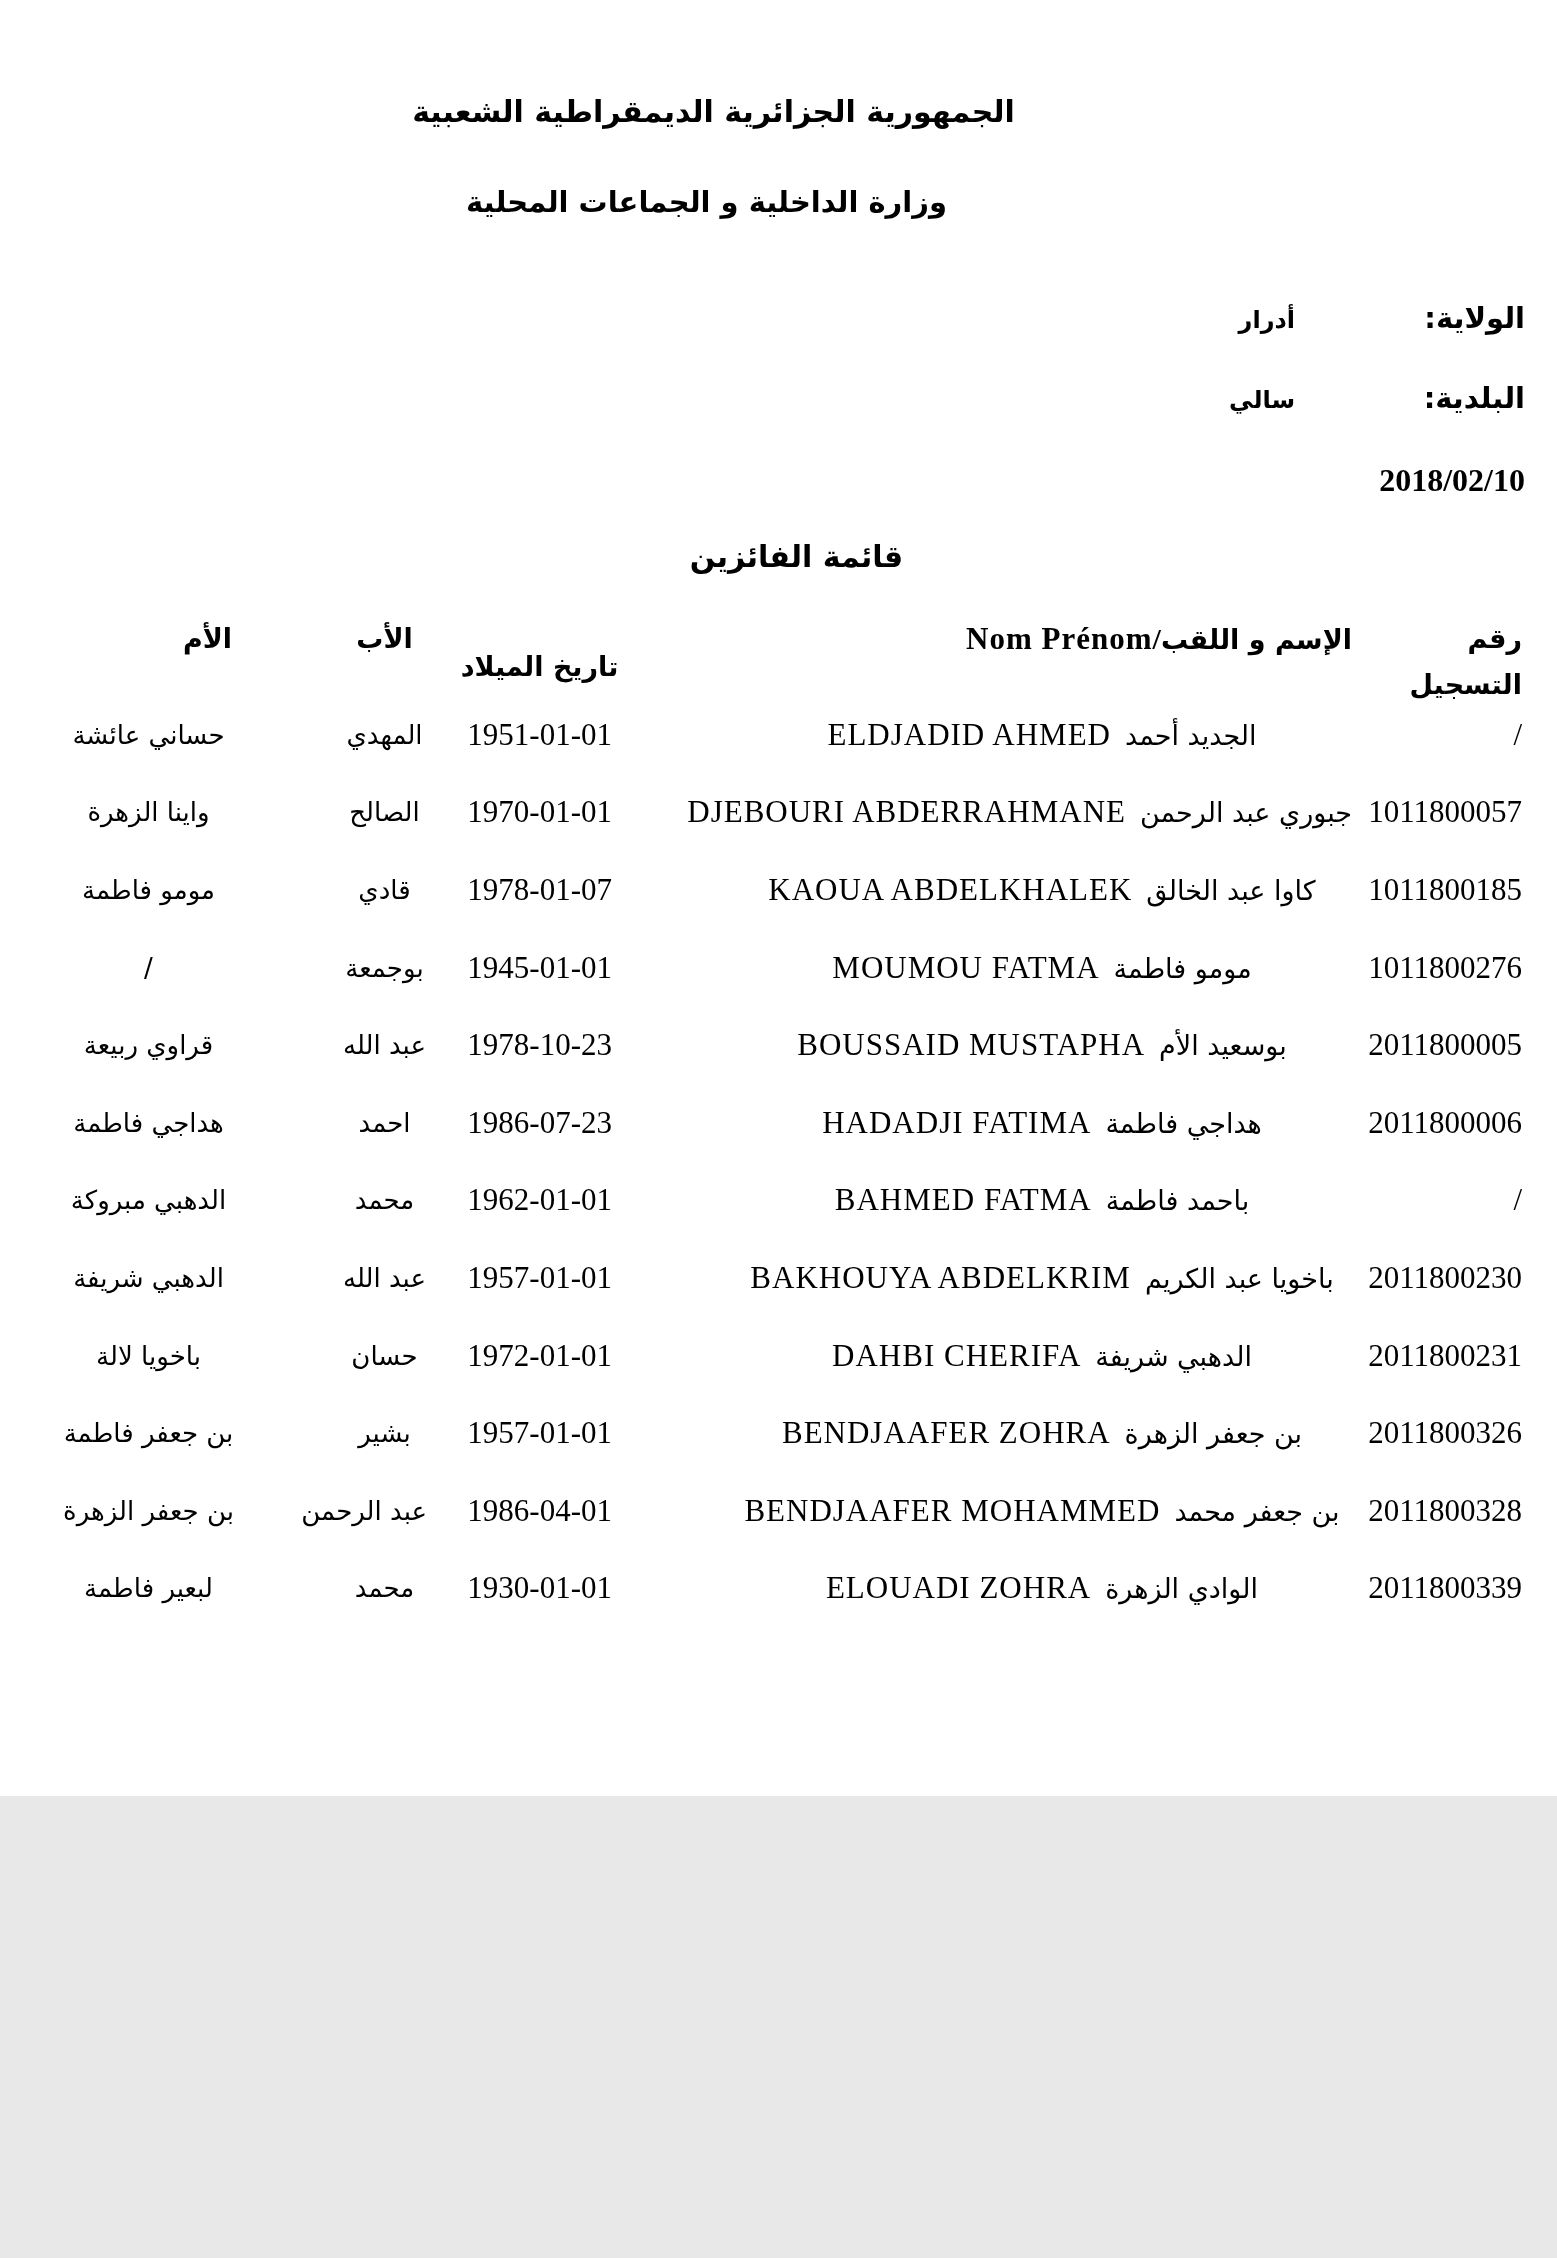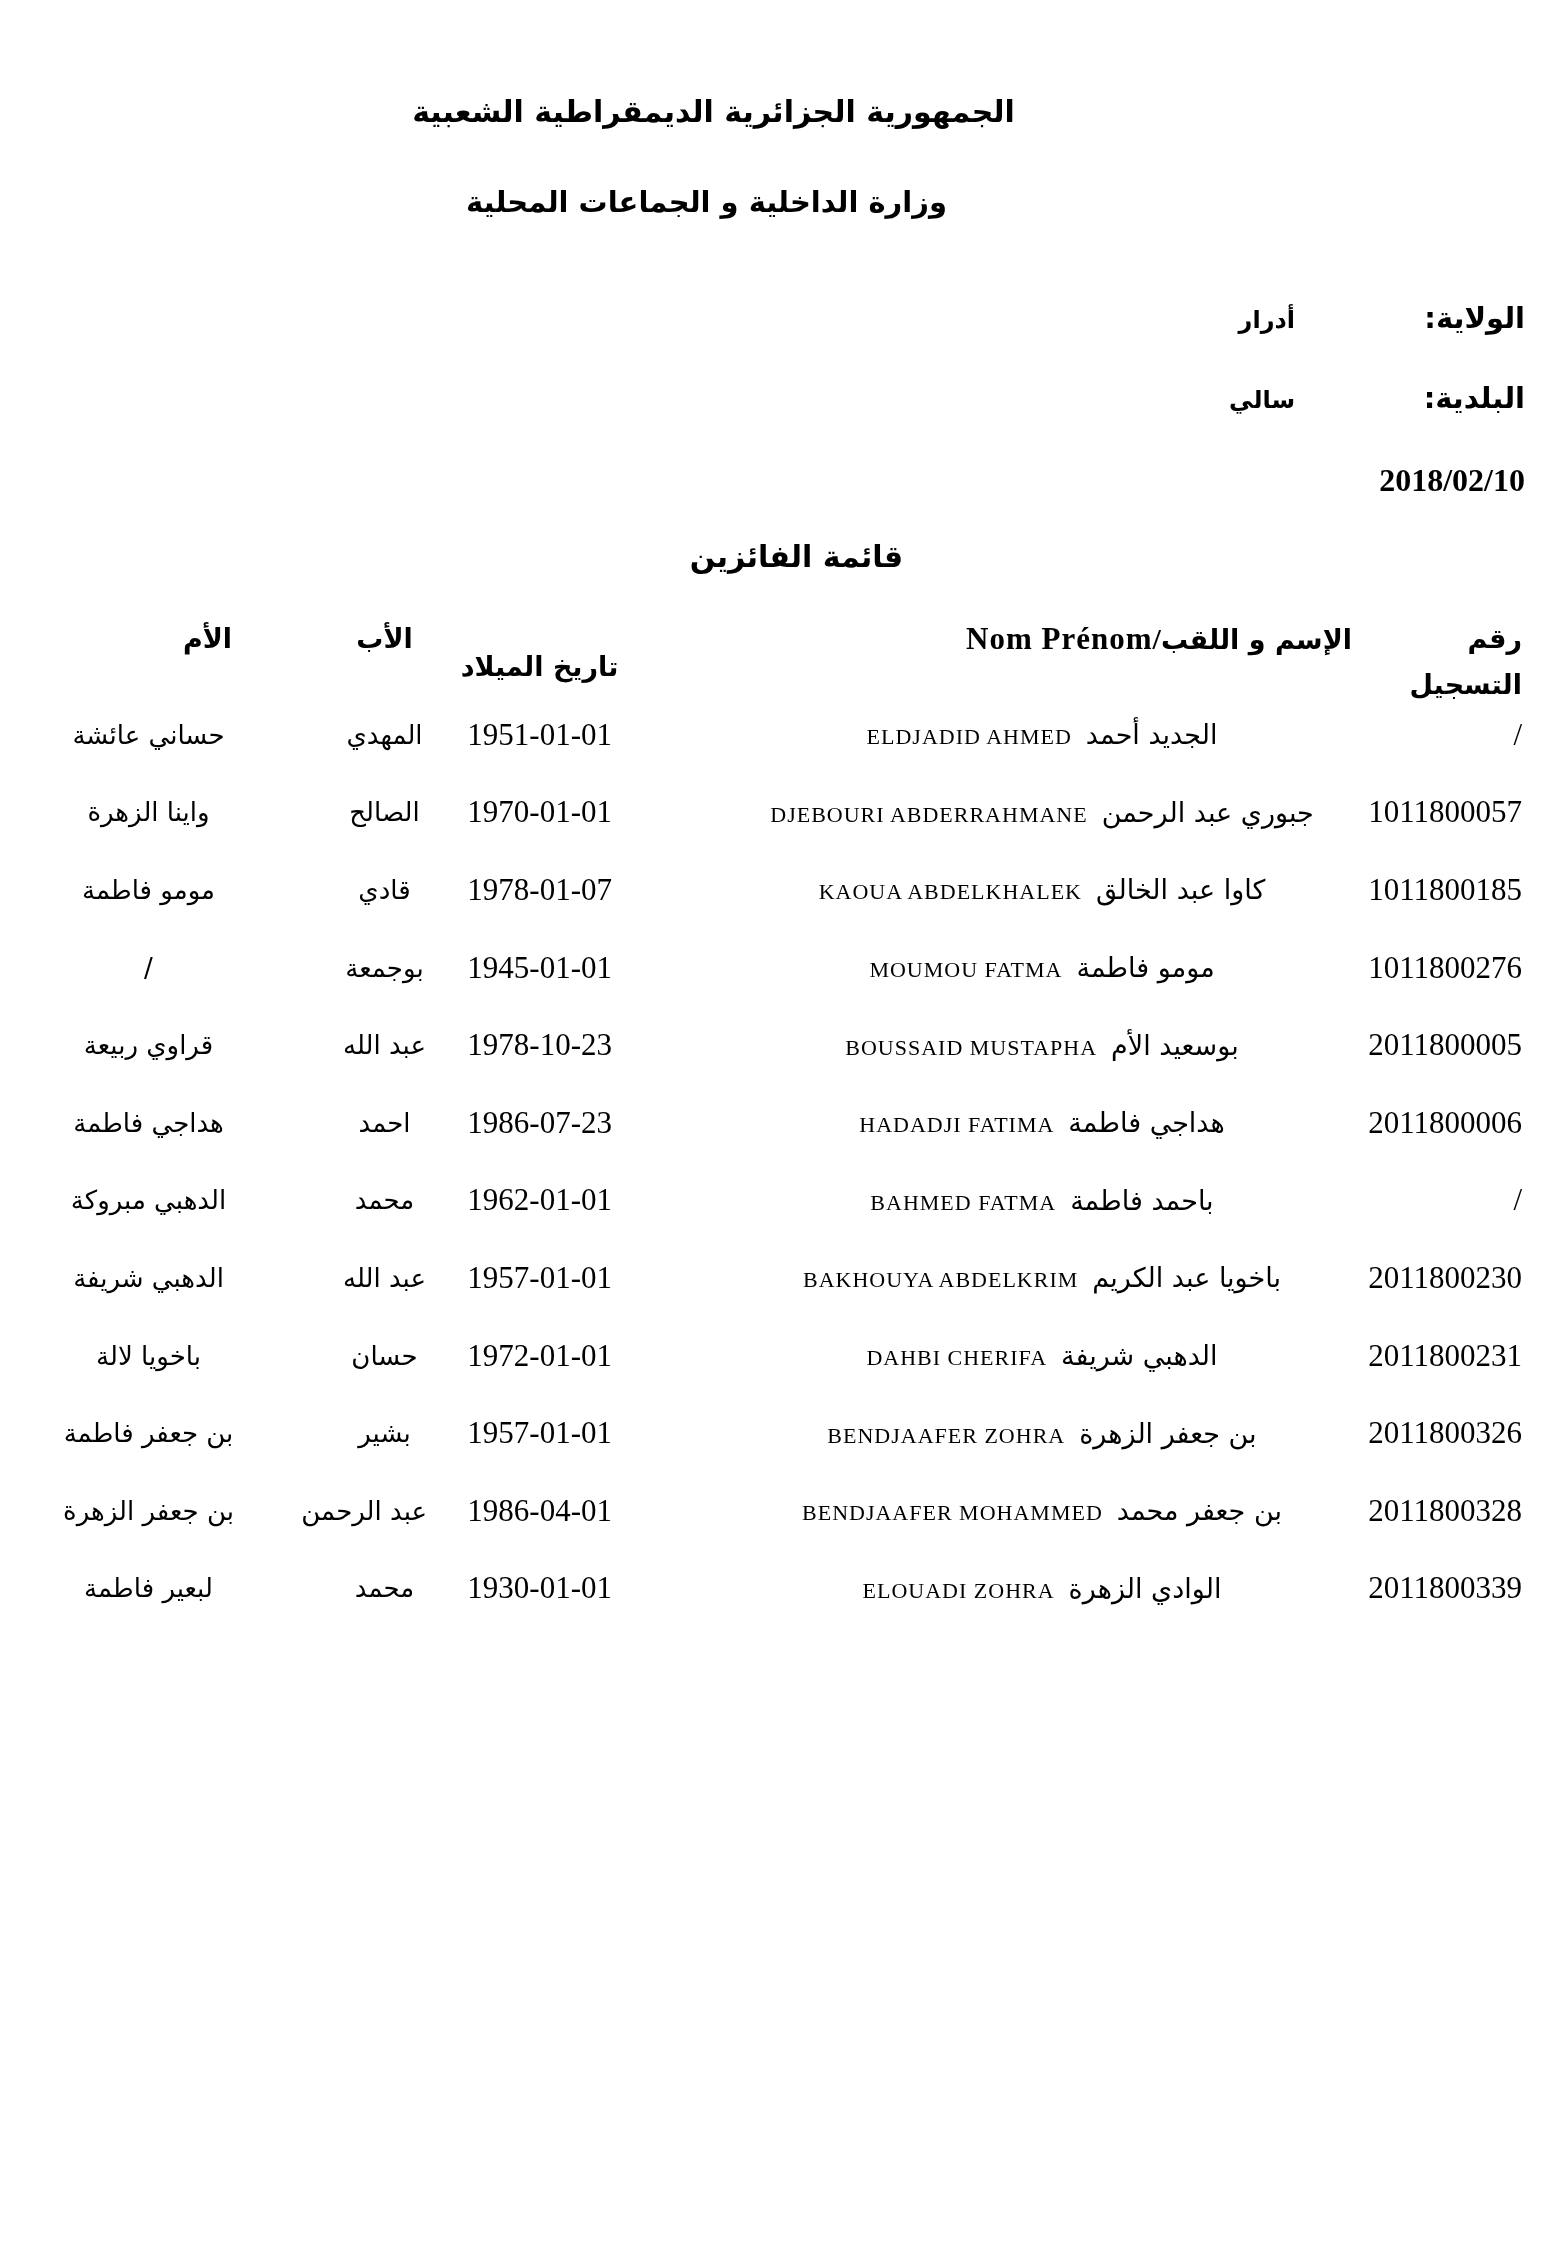--- a/index.html
+++ b/index.html
@@ -1,18 +1,18 @@
 <!DOCTYPE html>
 <html lang="ar" dir="rtl"><head>
 <meta charset="utf-8">
 <style>
   html,body{margin:0;padding:0;background:#e8e8e8;}
   .page{
     position:relative;
-    width:1557px;height:2258px;
+    width:1557px;height:1796px;
     margin:0 auto;
     background:#ffffff;
     color:#000000;
     direction:rtl;
     overflow:hidden;
     font-family:"DejaVu Sans",sans-serif;
   }
 
   
   .gov1{
@@ -71,21 +71,21 @@
   .t-row{height:77.6px;align-items:center;}
   .cell{white-space:nowrap;}
   .cell.reg{
     direction:ltr;text-align:right;
     font-family:"Liberation Serif","DejaVu Serif",serif;
     font-size:31px;
   }
   .cell.name{text-align:center;padding-left:80px;font-size:27px;}
   .cell.name .lat{
     font-family:"Liberation Serif","DejaVu Serif",serif;
-    font-size:22px;letter-spacing:1px;
+    font-size:31px;letter-spacing:1px;
   }
   .cell.name .ar{margin-left:14px;}
   .cell.date{
     direction:ltr;text-align:right;padding-right:40px;
     font-family:"Liberation Serif","DejaVu Serif",serif;
     font-size:31px;
   }
   .cell.father{text-align:center;padding-left:45px;font-size:26px;}
   .cell.mother{text-align:center;font-size:26px;}
 </style>

